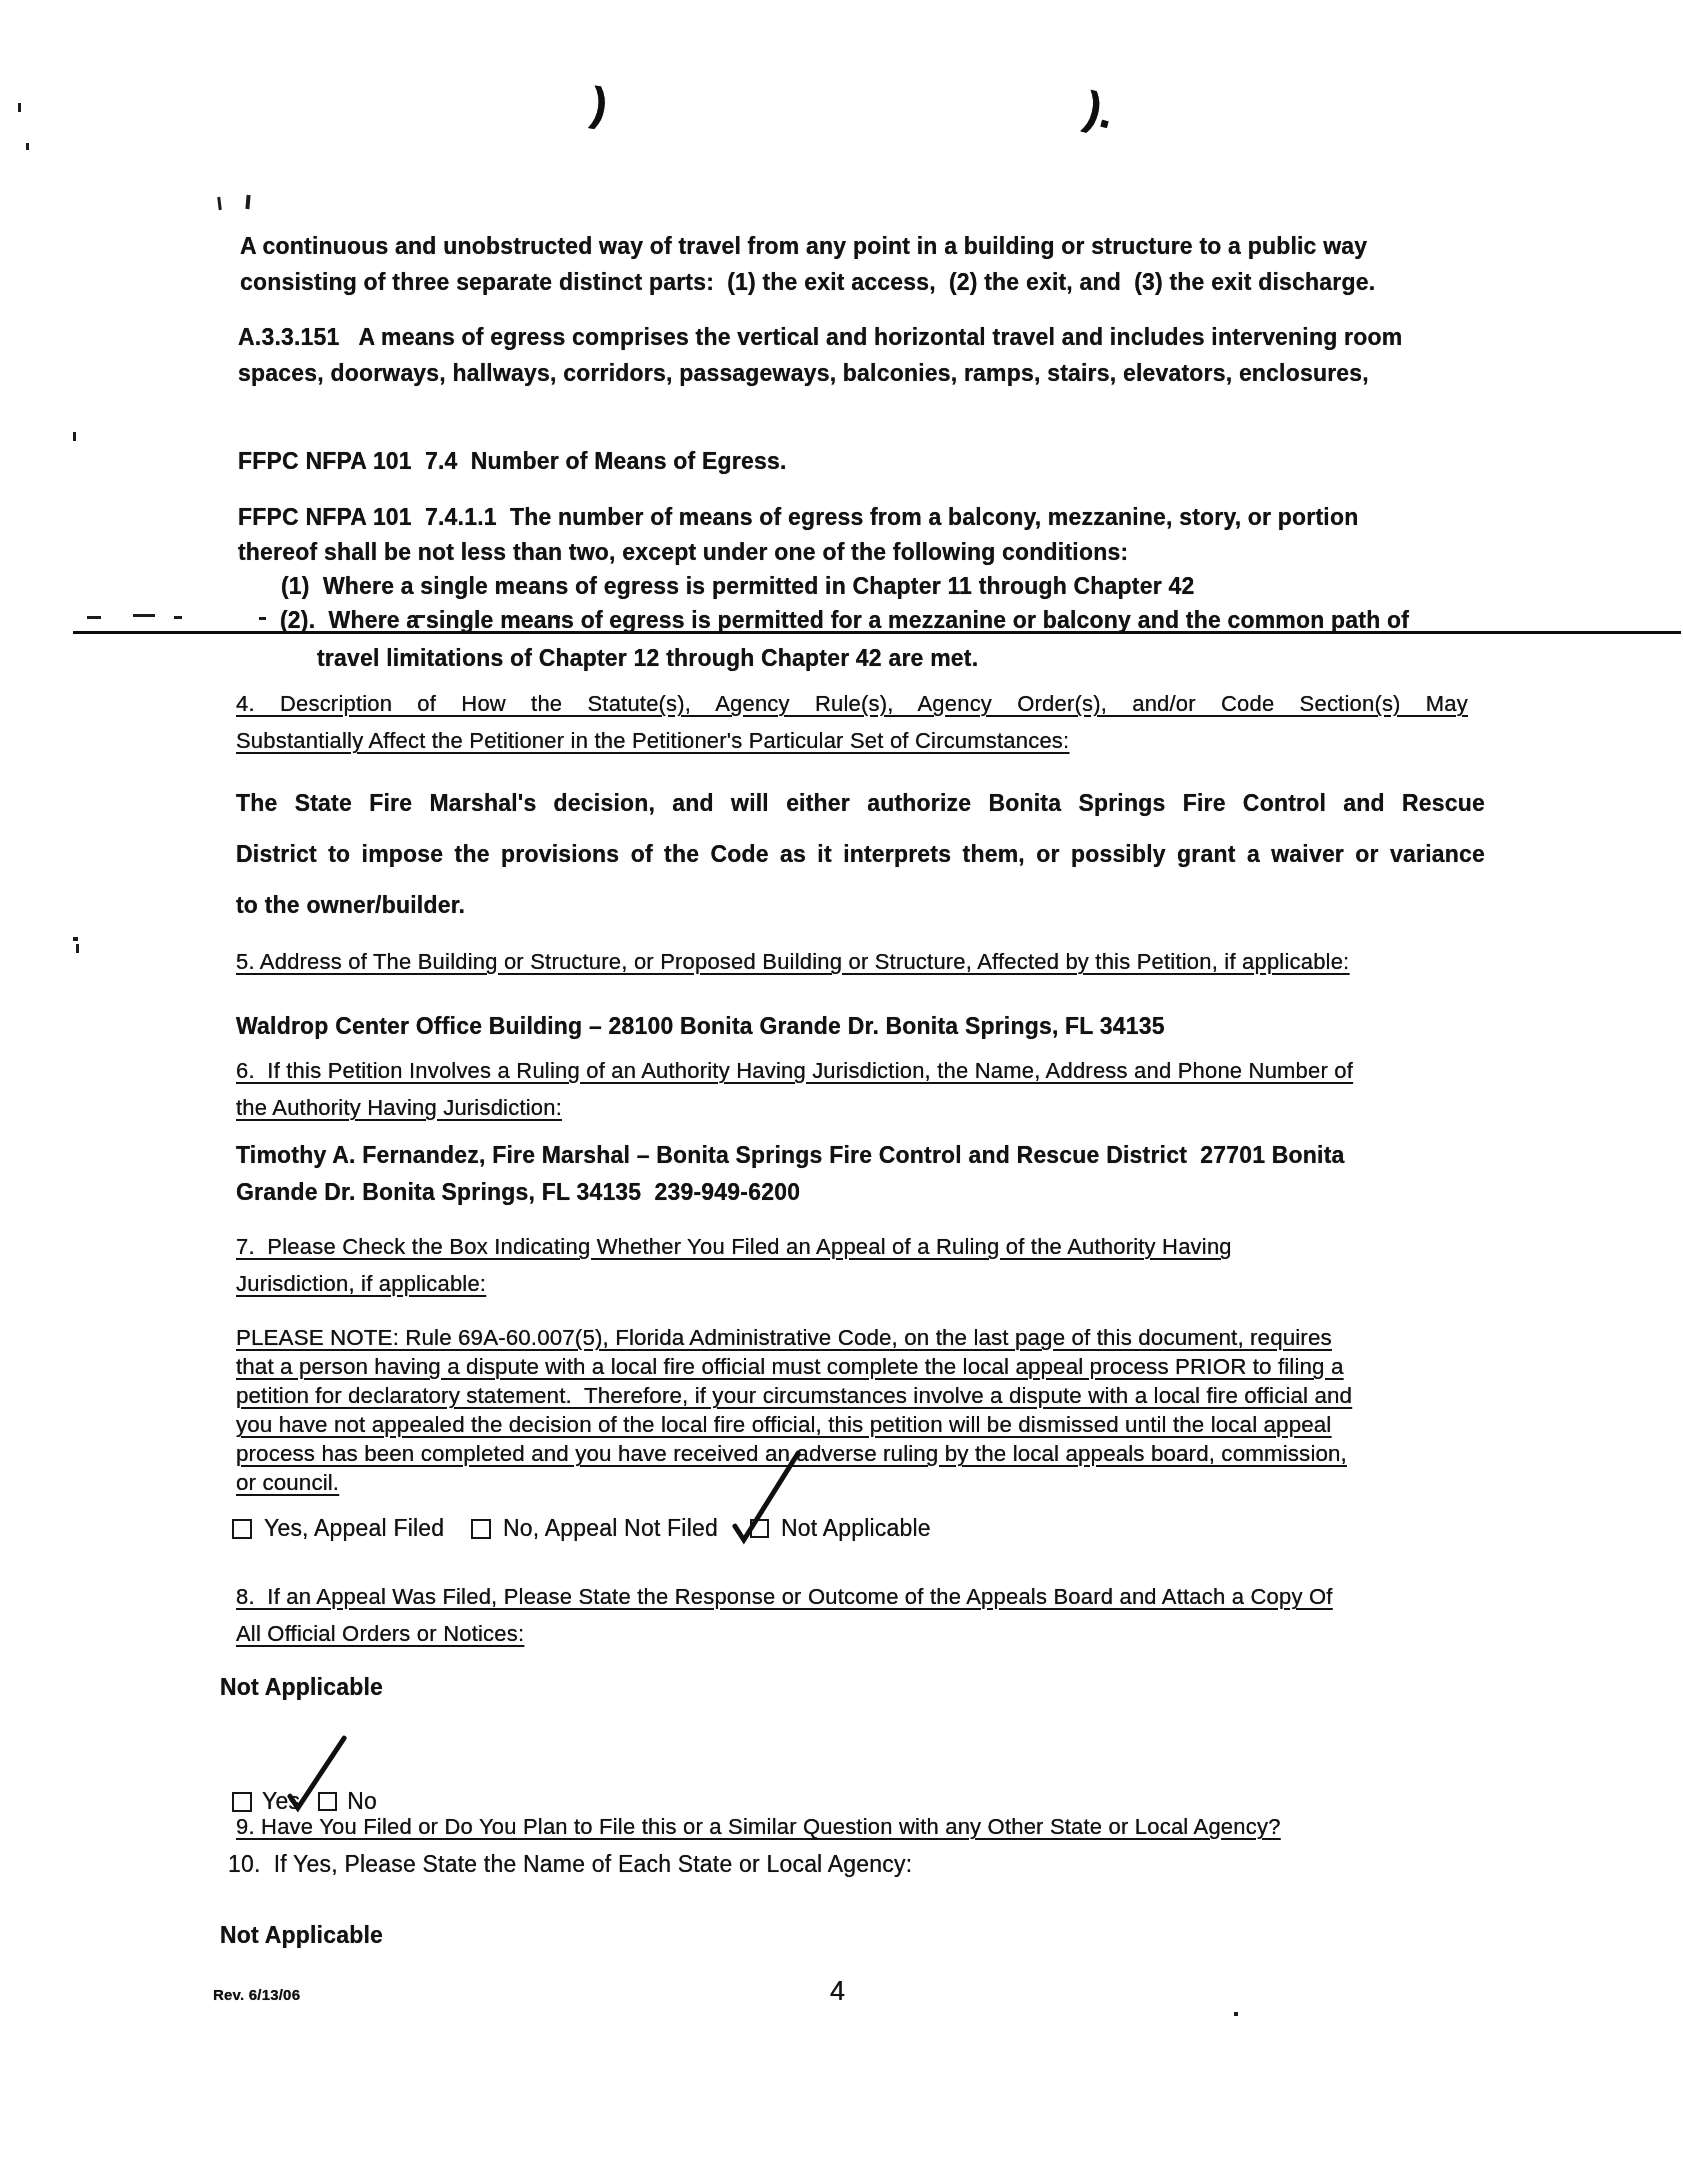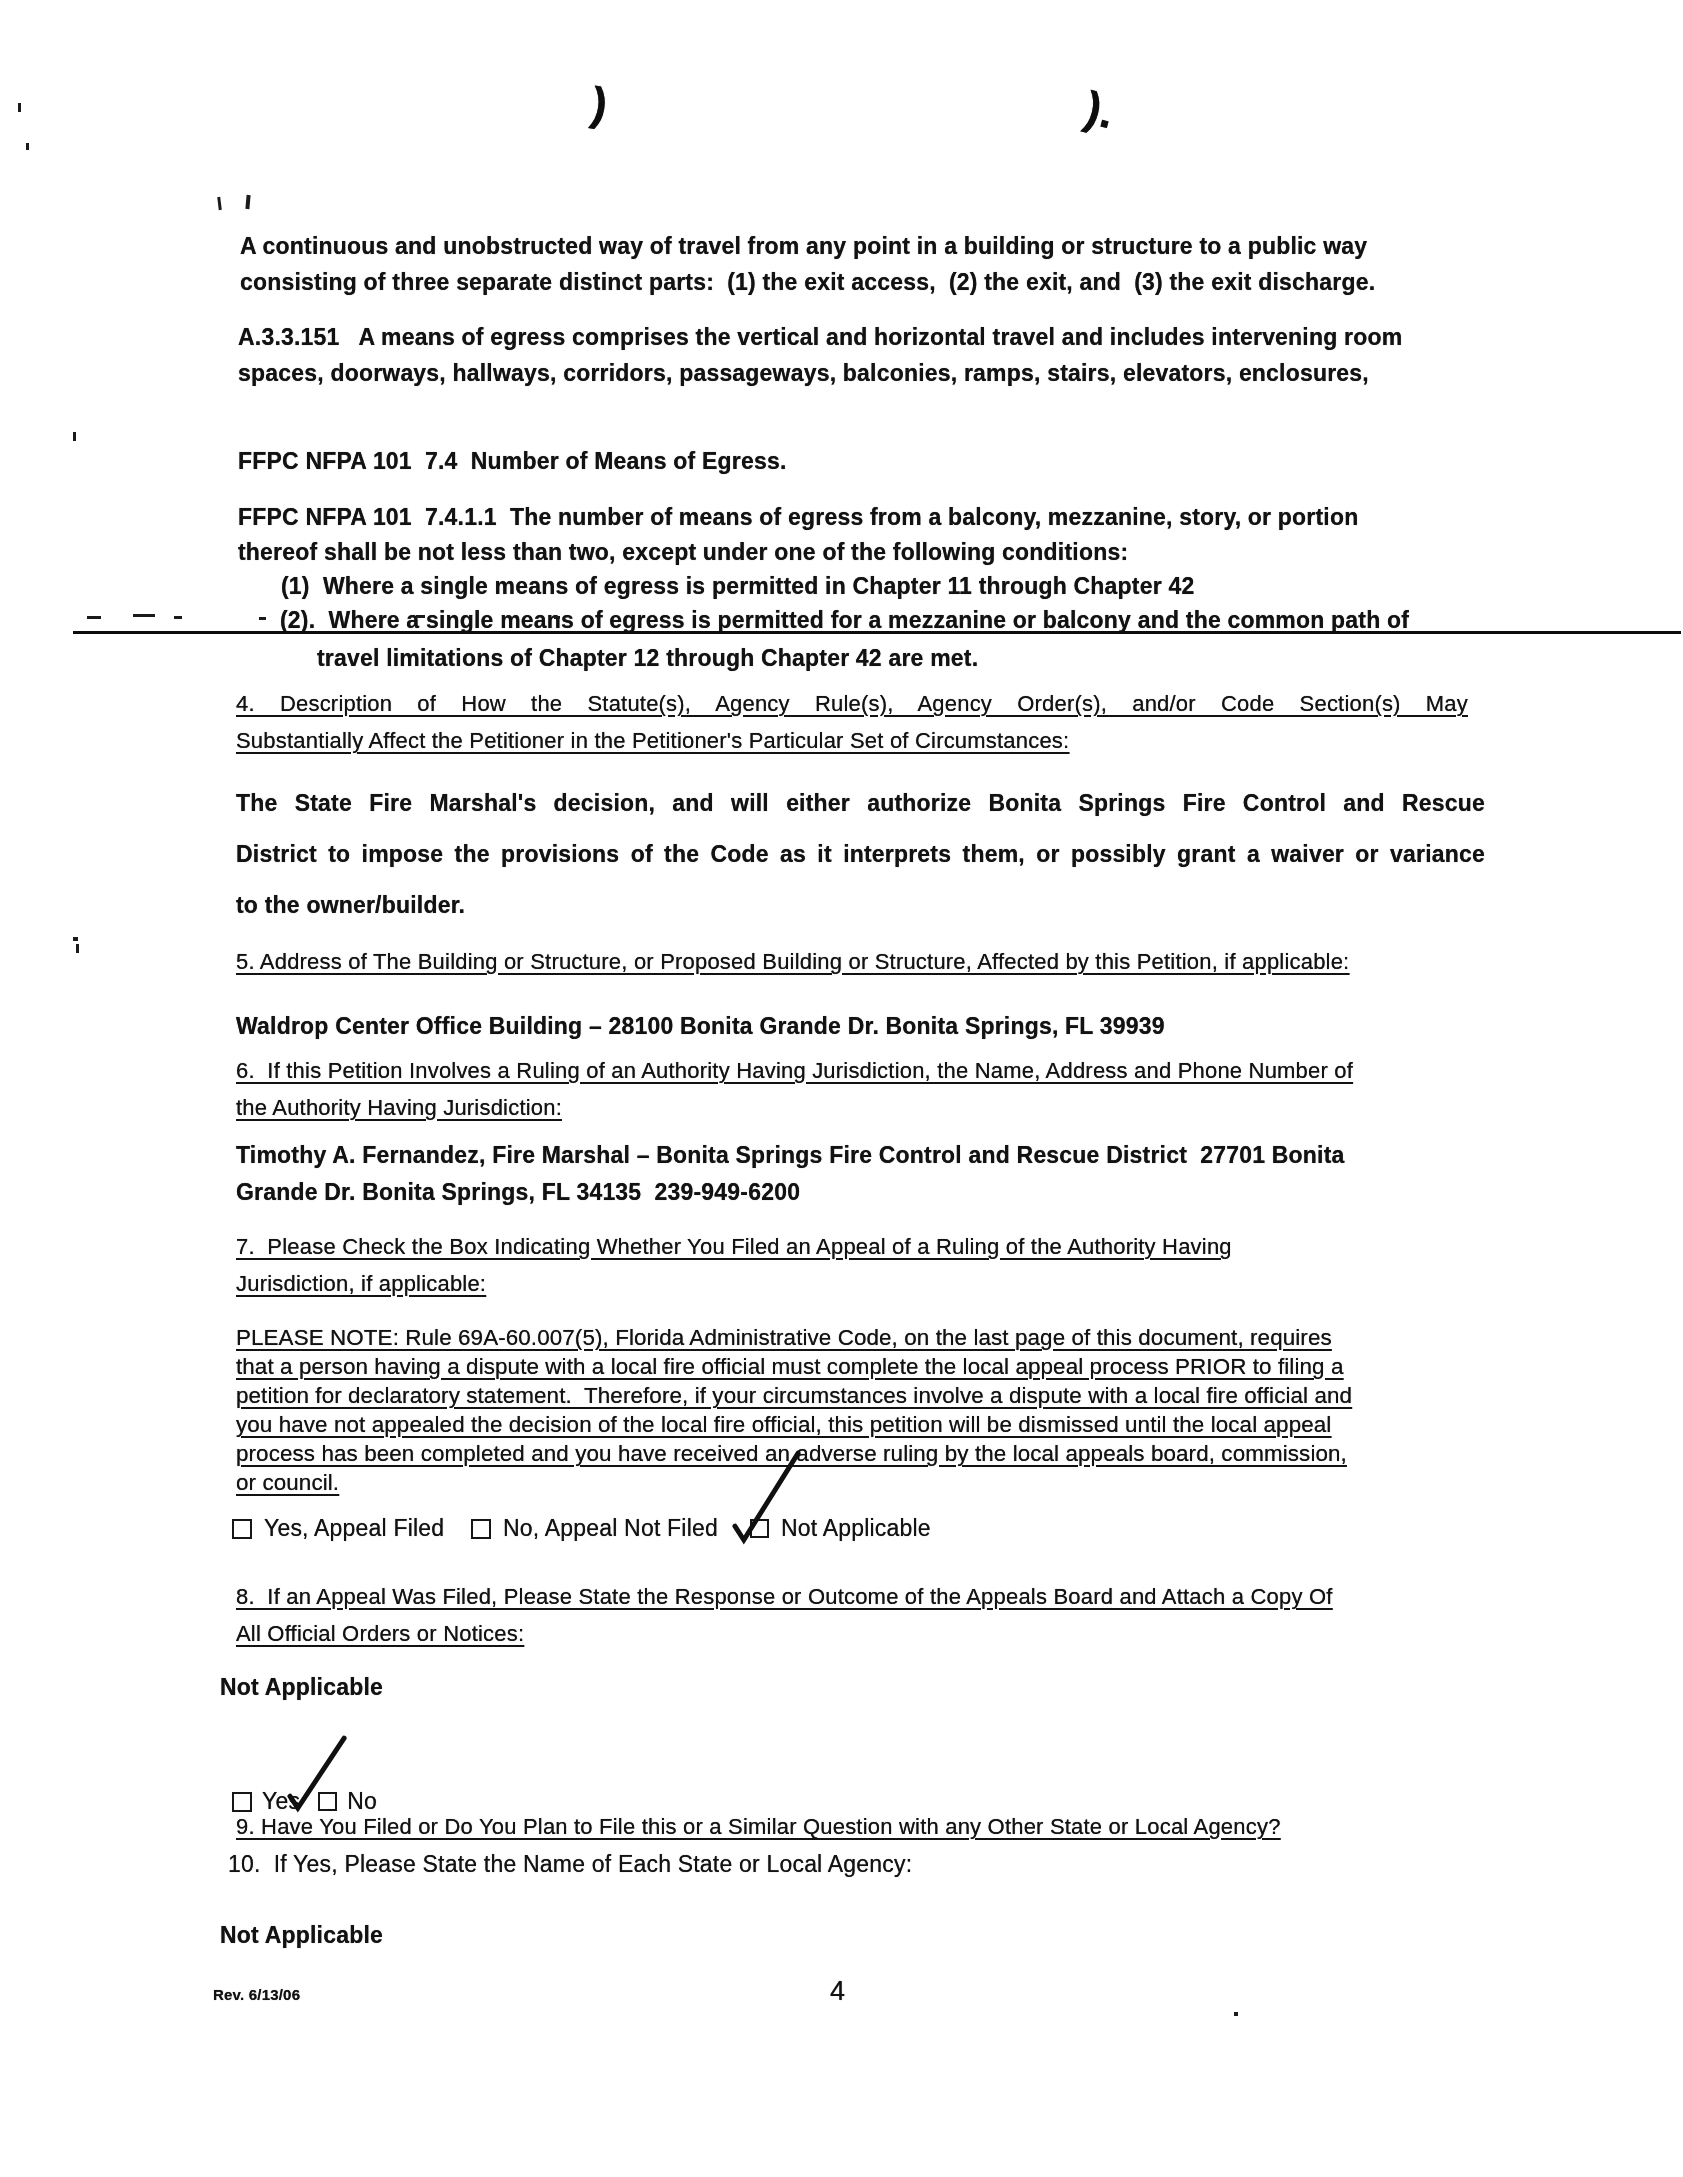--- a/index.html
+++ b/index.html
@@ -74,21 +74,21 @@
     <div class="line stretch">4. Description of How the Statute(s), Agency Rule(s), Agency Order(s), and/or Code Section(s) May</div>
     <div class="line">Substantially Affect the Petitioner in the Petitioner's Particular Set of Circumstances:</div>
   </div>
   <div class="abs marshal" style="left:236px;top:778px;width:1249px;">
     <div class="line stretch">The State Fire Marshal's decision, and will either authorize Bonita Springs Fire Control and Rescue</div>
     <div class="line stretch">District to impose the provisions of the Code as it interprets them, or possibly grant a waiver or variance</div>
     <div class="line">to the owner/builder.</div>
   </div>
 
   <div class="abs heading u line" style="left:236px;top:943px;width:1287px;white-space:nowrap;">5.  Address of The Building or Structure, or Proposed Building or Structure, Affected by this Petition, if applicable:</div>
-  <div class="abs valuetext line" style="left:236px;top:1008px;width:1277px;">Waldrop Center Office Building – 28100 Bonita Grande Dr. Bonita Springs, FL 39939</div>
+  <div class="abs valuetext line" style="left:236px;top:1008px;width:1277px;">Waldrop Center Office Building – 28100 Bonita Grande Dr. Bonita Springs, FL 34135</div>
 
   <div class="abs heading u" style="left:236px;top:1052px;width:1277px;">
     <div class="line">6.  If this Petition Involves a Ruling of an Authority Having Jurisdiction, the Name, Address and Phone Number of</div>
     <div class="line">the Authority Having Jurisdiction:</div>
   </div>
   <div class="abs valuetext" style="left:236px;top:1137px;width:1277px;">
     <div class="line">Timothy A. Fernandez, Fire Marshal – Bonita Springs Fire Control and Rescue District  27701 Bonita</div>
     <div class="line">Grande Dr. Bonita Springs, FL 34135  239-949-6200</div>
   </div>
 

